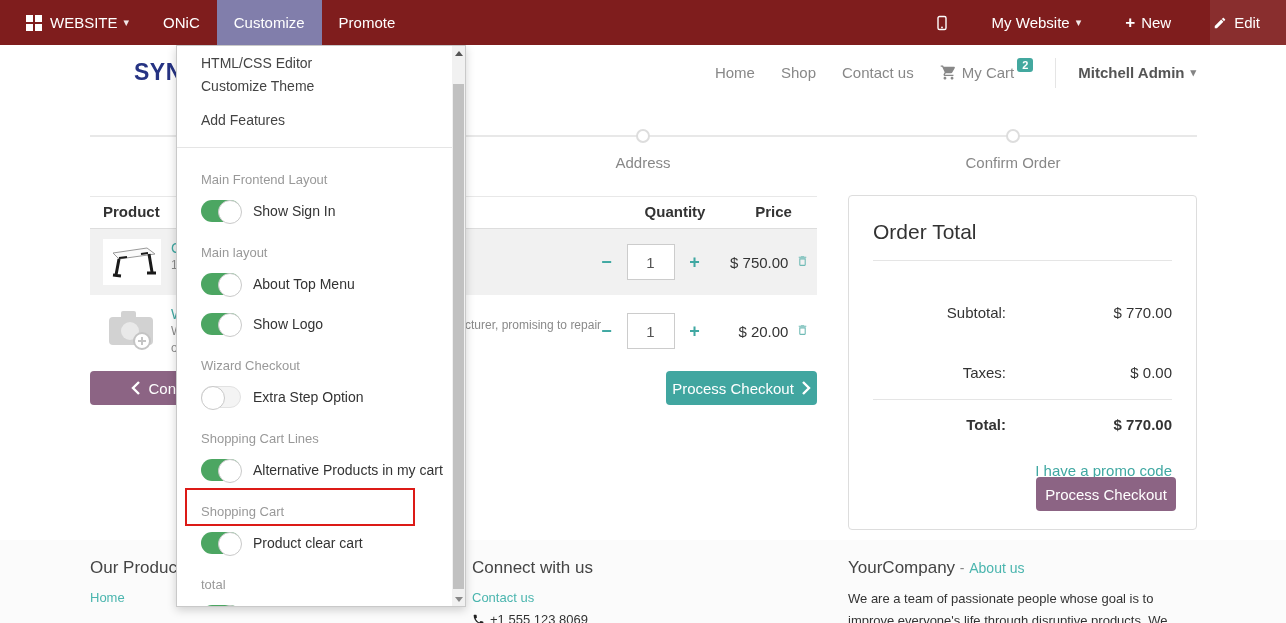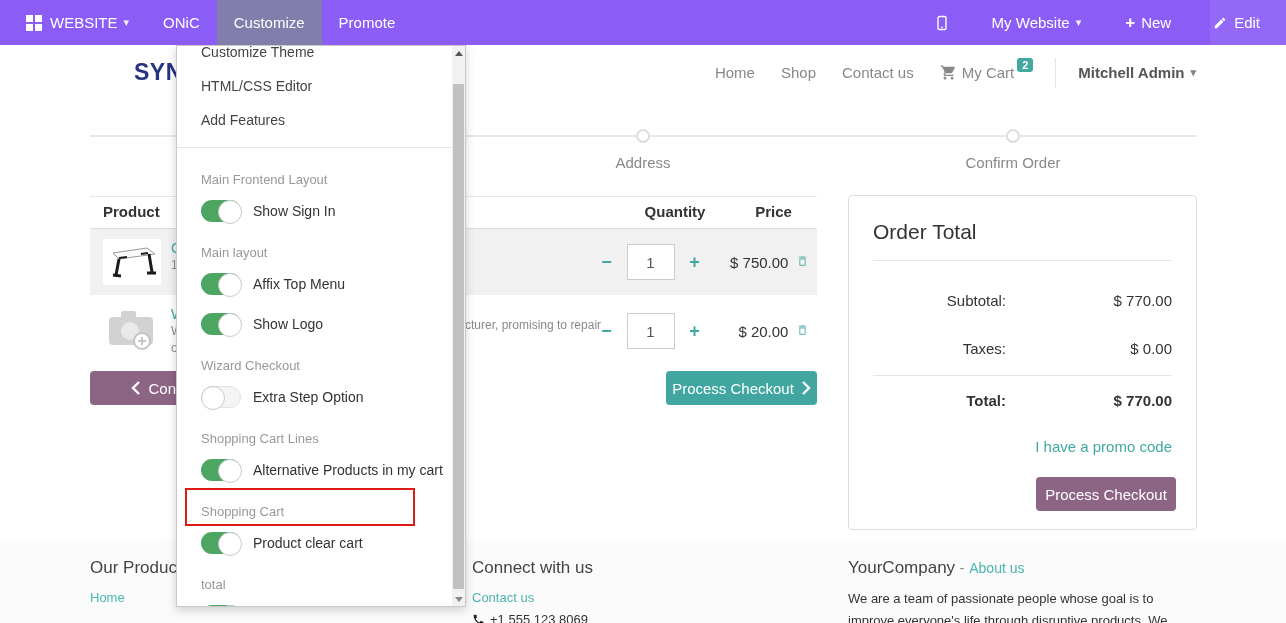--- a/index.html
+++ b/index.html
@@ -1,20 +1,20 @@
 <!DOCTYPE html>
 <html><head>
 <meta charset="utf-8">
 <style>
   * { margin:0; padding:0; box-sizing:border-box; }
   body { font-family:"Liberation Sans", sans-serif; }
   .stage { position:relative; width:1286px; height:623px; overflow:hidden; background:#fff; }
 
   
-  .topbar { position:absolute; left:0; top:0; width:1286px; height:45px; background:#8b5cf6; color:#fff;
+  .topbar { position:absolute; left:0; top:0; width:1286px; height:45px; background:#7f1d1d; color:#fff;
             display:flex; align-items:stretch; font-size:15px; z-index:50;text-align:center; }
   .tb-item { display:flex; align-items:center; padding:0 17px; cursor:pointer; color:#fff; }
   .tb-item.active { background:#817eab; }
   .tb-left { display:flex; align-items:stretch; }
   .tb-right { display:flex; align-items:stretch; margin-left:auto; }
   .grid-icon { display:inline-grid; grid-template-columns:7px 7px; grid-gap:2px; margin-right:8px; }
   .grid-icon span { width:7px; height:7px; background:#fff; display:block; }
   .caret { font-size:11px; margin-left:6px; opacity:.9; }
   .tb-edit-bg { position:absolute; right:0; top:0; width:76px; height:45px; background:rgba(255,255,255,.08); }
   .tb-icon { width:16px; height:16px; margin-right:7px; }
@@ -65,21 +65,21 @@
   .btn-teal { background:#41a6a0; }
   .btn-continue { position:absolute; left:90px; top:371px; width:160px; height:34px; }
   .btn-process { position:absolute; left:666px; top:371px; width:151px; height:34px; }
   .chev { width:9px; height:14px; }
 
   
   .order-card { position:absolute; left:848px; top:195px; width:349px; height:335px; border:1px solid #ddd; border-radius:4px;
                 background:#fff; padding:24px; }
   .oc-title { font-size:21px; color:#333; }
   .oc-hr { border:none; border-top:1px solid #e5e5e5; margin:16px 0 0; }
-  .oc-row { display:flex; align-items:center; font-size:15px; color:#333; margin-top:31px; }
+  .oc-row { display:flex; align-items:center; font-size:15px; color:#333; margin-top:43px; }
   .oc-row .lbl { flex:1; text-align:right; padding-right:46px; }
   .oc-row .val { width:120px; text-align:right; }
   .oc-row.total { font-weight:bold; margin-top:16px; }
   .oc-hr2 { border:none; border-top:1px solid #e5e5e5; margin:18px 0 0; }
   .promo-link { display:block; text-align:right; color:#40a8a2; text-decoration:none; font-size:15px; margin-top:29px; }
   .oc-btn { position:absolute; right:20px; bottom:18px; width:140px; height:34px; }
 
   
   .site-footer { position:absolute; left:0; top:540px; width:1286px; height:83px; background:#fbfbfb; }
   .f-col { position:absolute; top:18px; }
@@ -269,35 +269,35 @@
         <span>YourCompany</span>
         <span style="color:#888; font-size:14px;">-</span>
         <a class="f-about" href="#">About us</a>
       </div>
       <div class="f-text">We are a team of passionate people whose goal is to improve everyone's life through disruptive products. We</div>
     </div>
   </div>
 
   <div class="dropdown">
     <div class="dd-inner">
+      <div class="dd-item">HTML/CSS Editor</div>
       <div class="dd-item clip">Customize Theme</div>
-      <div class="dd-item">HTML/CSS Editor</div>
       <div class="dd-item">Add Features</div>
       <hr class="dd-divider">
 
       <div class="dd-section">Main Frontend Layout</div>
       <div class="dd-toggle-row">
         <span class="toggle"></span>
         <span class="t-label">Show Sign In</span>
       </div>
 
       <div class="dd-section">Main layout</div>
       <div class="dd-toggle-row">
         <span class="toggle"></span>
-        <span class="t-label">Affix Top Menu</span>
+        <span class="t-label">About Top Menu</span>
       </div>
       <div class="dd-toggle-row">
         <span class="toggle"></span>
         <span class="t-label">Show Logo</span>
       </div>
 
       <div class="dd-section">Wizard Checkout</div>
       <div class="dd-toggle-row">
         <span class="toggle off"></span>
         <span class="t-label">Extra Step Option</span>

